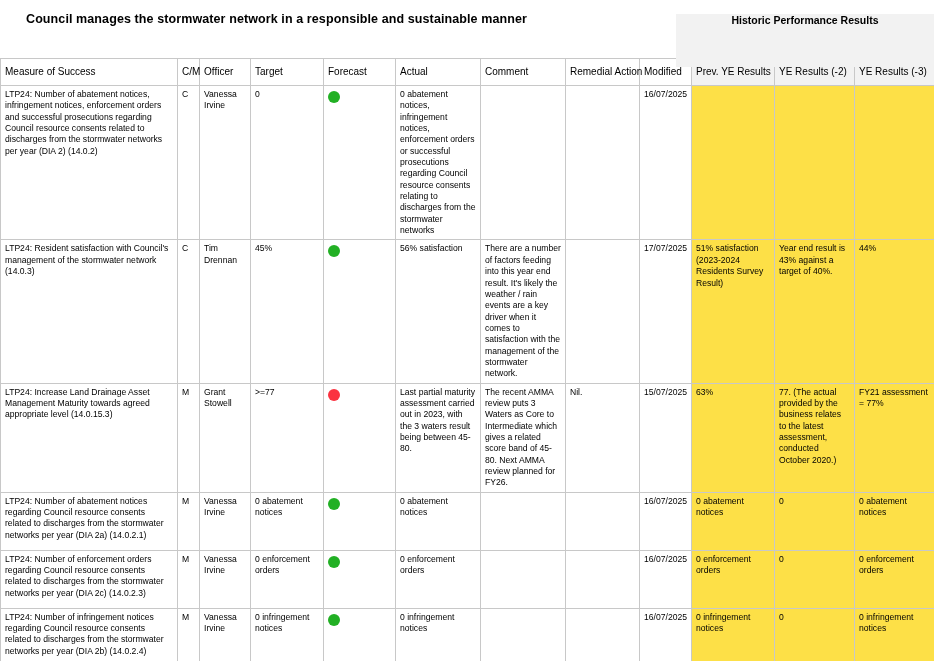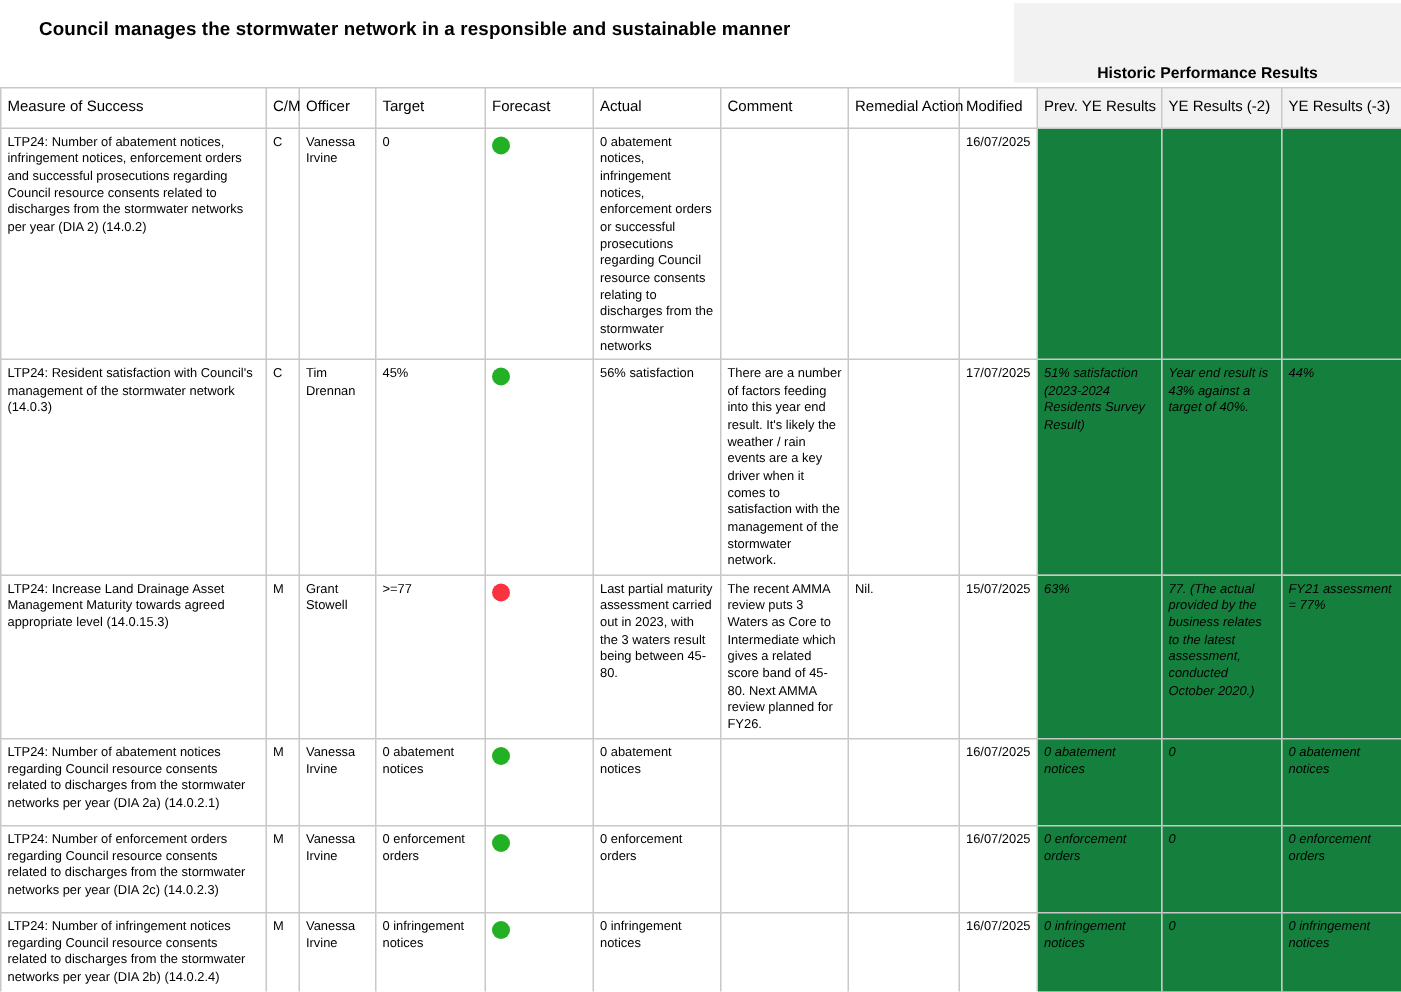--- a/index.html
+++ b/index.html
@@ -62,26 +62,26 @@
   }
   .progress-label {
     margin-left: 9px;
     font-size: 9.5px;
     font-weight: bold;
   }
 
   .historic-banner {
     position: absolute;
     left: 676px;
-    top: 2px;
+    top: 14px;
     width: 258px;
     height: 53px;
     background: #f2f2f2;
     display: flex;
-    align-items: flex-end;
+    align-items: flex-start;
     justify-content: center;
     box-sizing: border-box;
   }
   .historic-banner-label {
     font-size: 10.5px;
     font-weight: bold;
     text-align: center;
   }
 
   
@@ -107,22 +107,21 @@
     font-size: 10px;
     height: 20px;
     vertical-align: middle;
     background: #ffffff;
     white-space: nowrap;
   }
   table.kpi thead th.hist {
     background: #f2f2f2;
   }
   table.kpi td.hist {
-    background: #15803d;
-    font-style: italic;
+    background: #fde047;
   }
   td.center {
     text-align: center;
   }
   td.forecast {
     text-align: left;
     padding-left: 22px;
   }
 
   

